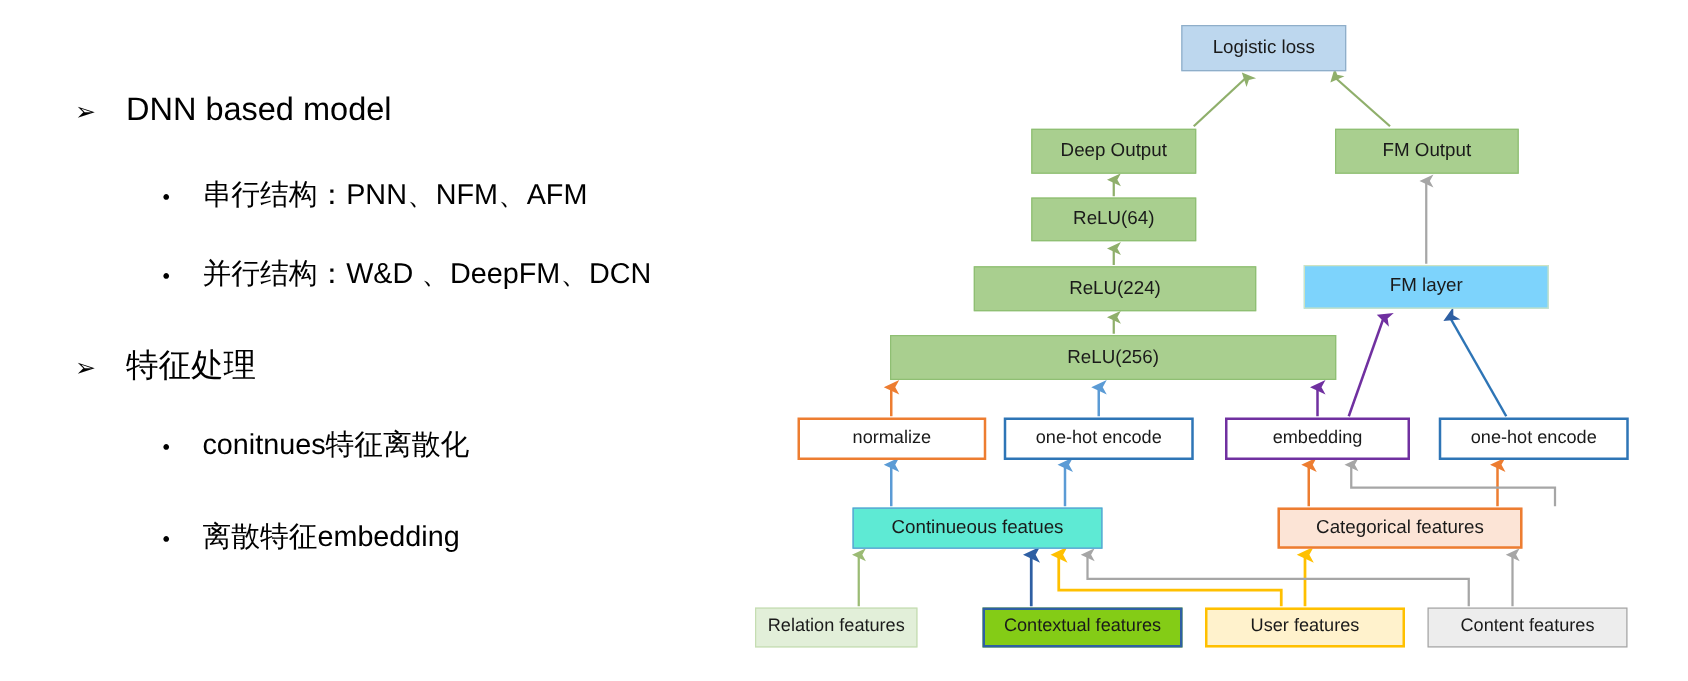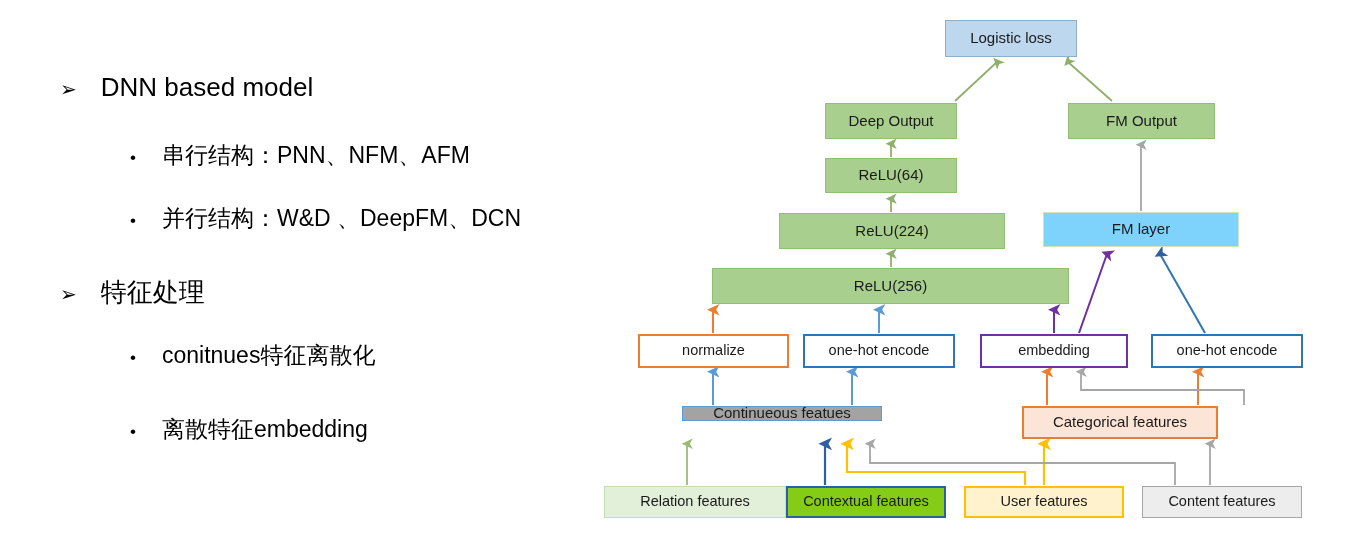--- a/index.html
+++ b/index.html
@@ -168,25 +168,25 @@
     <div class="node" style="left:712px;top:268px;width:357px;height:36px;background:#a9cf8f;border-color:#8fbf73;">ReLU(256)</div>
 
     <div class="node n-sm" style="left:638px;top:334px;width:151px;height:34px;background:#ffffff;border-color:#ed7d31;border-width:2px;">normalize</div>
 
     <div class="node n-sm" style="left:803px;top:334px;width:152px;height:34px;background:#ffffff;border-color:#2e75b6;border-width:2px;">one-hot encode</div>
 
     <div class="node n-sm" style="left:980px;top:334px;width:148px;height:34px;background:#ffffff;border-color:#7030a0;border-width:2px;">embedding</div>
 
     <div class="node n-sm" style="left:1151px;top:334px;width:152px;height:34px;background:#ffffff;border-color:#2e75b6;border-width:2px;">one-hot encode</div>
 
-    <div class="node" style="left:682px;top:406px;width:200px;height:15px;background:#a3a3a3;border-color:#5b9bd5;">Continueous featues</div>
+    <div class="node" style="left:682px;top:406px;width:200px;height:33px;background:#5eead4;border-color:#5b9bd5;">Continueous featues</div>
 
     <div class="node" style="left:1022px;top:406px;width:196px;height:33px;background:#fce4d6;border-color:#ed7d31;border-width:2px;">Categorical  features</div>
 
-    <div class="node n-sm" style="left:604px;top:486px;width:182px;height:32px;background:#e2efd9;border-color:#c5ddb2;">Relation features</div>
+    <div class="node n-sm" style="left:604px;top:486px;width:130px;height:32px;background:#e2efd9;border-color:#c5ddb2;">Relation features</div>
 
     <div class="node n-sm" style="left:786px;top:486px;width:160px;height:32px;background:#84cc16;border-color:#2e5fa3;border-width:2px;">Contextual features</div>
 
     <div class="node n-sm" style="left:964px;top:486px;width:160px;height:32px;background:#fff2cc;border-color:#ffc000;border-width:2px;">User features</div>
 
     <div class="node n-sm" style="left:1142px;top:486px;width:160px;height:32px;background:#ededed;border-color:#a6a6a6;">Content features</div>
 
   </div>
 
 

